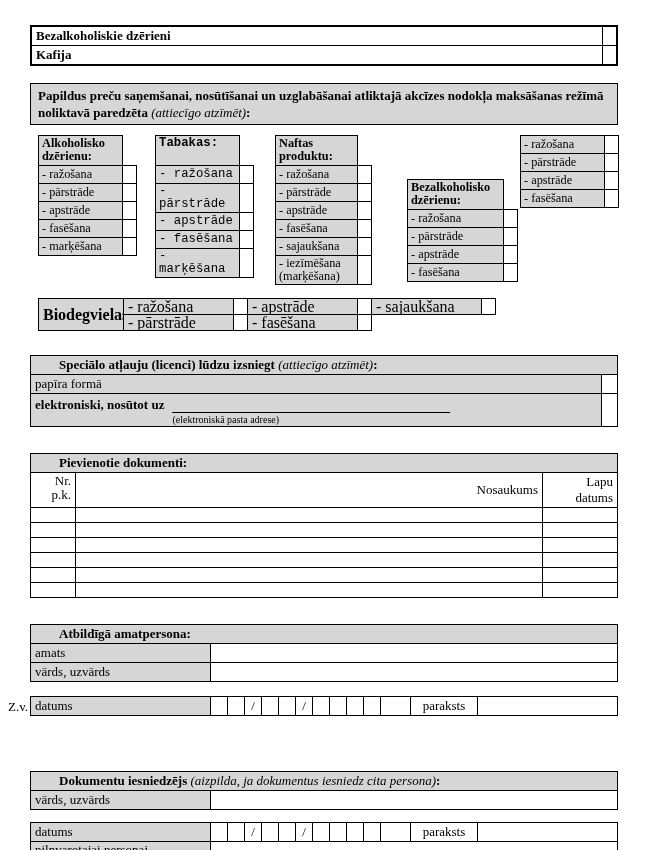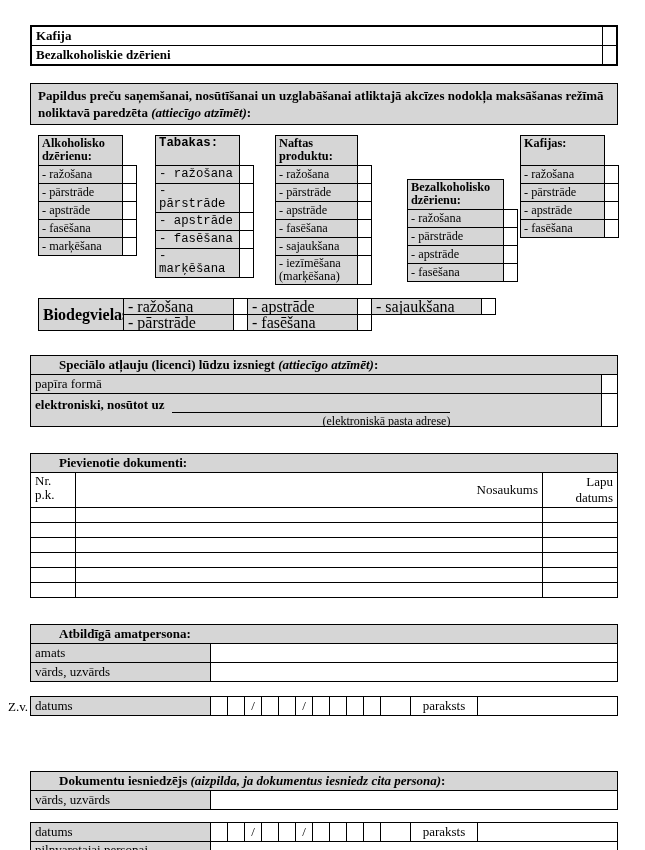--- a/index.html
+++ b/index.html
@@ -5,21 +5,21 @@
   * { margin:0; padding:0; box-sizing:border-box; }
   html,body { background:#fff; }
   .page { position:relative; width:645px; height:850px; background:#fff;
           font-family:"Liberation Serif","DejaVu Serif",serif; font-size:13px; color:#000; overflow:hidden; }
   .content { padding:25px 27px 0 30px; }
 
   table { border-collapse:collapse; table-layout:fixed; width:100%; }
   td { border:1px solid #000; padding:1px 4px; height:18px; vertical-align:middle; overflow:hidden; }
   .gy { background:#d6d6d6; }
   .bold { font-weight:bold; }
-  .ital { font-style:italic; font-weight:bold; }
+  .ital { font-style:italic; font-weight:normal; }
   .nb { border:none; }
   .cb { background:#fff; padding:0; }
   .inp { background:#fff; }
 
   .toptab { border:2px solid #000; }
   .toptab td { height:16px; }
 
   .addhdr { border:1px solid #000; padding:3px 7px; margin-top:17px; line-height:17px; }
 
   .groupswrap { position:relative; height:140px; margin-top:10px; }
@@ -29,26 +29,26 @@
   .gi { height:16px; line-height:13px; }
 
   .biofuel { margin-top:23px; margin-left:8px; width:457px; font-size:16px; }
   .biofuel td { height:16px; }
 
   .license { margin-top:24px; }
   .secthdr { height:18px;padding-left:28px; }
   .lelec { height:33px; vertical-align:top; padding-top:3px; }
   .emailline { display:inline-block; width:278px; height:13px; border-bottom:1px solid #000;
                margin-left:8px; position:relative; vertical-align:bottom; }
-  .ehint { position:absolute; top:14px; left:0; right:0; text-align:right; font-size:12px;
+  .ehint { position:absolute; top:14px; left:0; right:0; text-align:left; font-size:10px;
            font-weight:normal; font-style:normal; }
 
   .docs { margin-top:26px; }
   .dochead td { height:30px; }
-  .dnr { vertical-align:top; }
+  .dnr { vertical-align:top;text-align:right; }
   .blk { display:block; line-height:14px; }
   .ctr { text-align:right; }
   .dr td { height:15px; }
 
   .official { margin-top:26px; }
   .daterow { margin-top:14px; }
   .daterow td, .subdate td { height:18px; }
   .slash { text-align:center; padding:0; background:#fff; }
   .sig { text-align:center; background:#fff; }
   .wcell { background:#fff; }
@@ -65,25 +65,25 @@
 <div class="page">
 <div class="content">
 
   <table class="toptab">
     <colgroup>
           <col>
           <col style="width:15px">
         </colgroup>
     <tbody>
           <tr>
+      <td class="bold">Bezalkoholiskie dzērieni</td>
+      <td class="cb"></td>
+    </tr>
+    <tr>
       <td class="bold">Kafija</td>
-      <td class="cb"></td>
-    </tr>
-    <tr>
-      <td class="bold">Bezalkoholiskie dzērieni</td>
       <td class="cb"></td>
     </tr>
   </tbody>
       </table>
 
   <div class="addhdr gy">
     <span class="bold">Papildus preču saņemšanai, nosūtīšanai un uzglabāšanai atliktajā akcīzes nodokļa maksāšanas režīmā noliktavā paredzēta</span>
     <span class="ital">(attiecīgo atzīmēt)</span><span class="bold">:</span>
   </div>
 
@@ -220,24 +220,20 @@
             </tr>
     </tbody>
         </table>
 
     <table class="group" style="left:490px;width:98px;">
       <colgroup>
             <col style="width:84px">
             <col style="width:14px">
           </colgroup>
       <tbody>
-            <tr>
-              <td class="ghead gy bold">Kafijas:</td>
-              <td class="nb"></td>
-            </tr>
       <tr>
               <td class="gi gy">- ražošana</td>
               <td class="cb"></td>
             </tr>
       <tr>
               <td class="gi gy">- pārstrāde</td>
               <td class="cb"></td>
             </tr>
       <tr>
               <td class="gi gy">- apstrāde</td>

